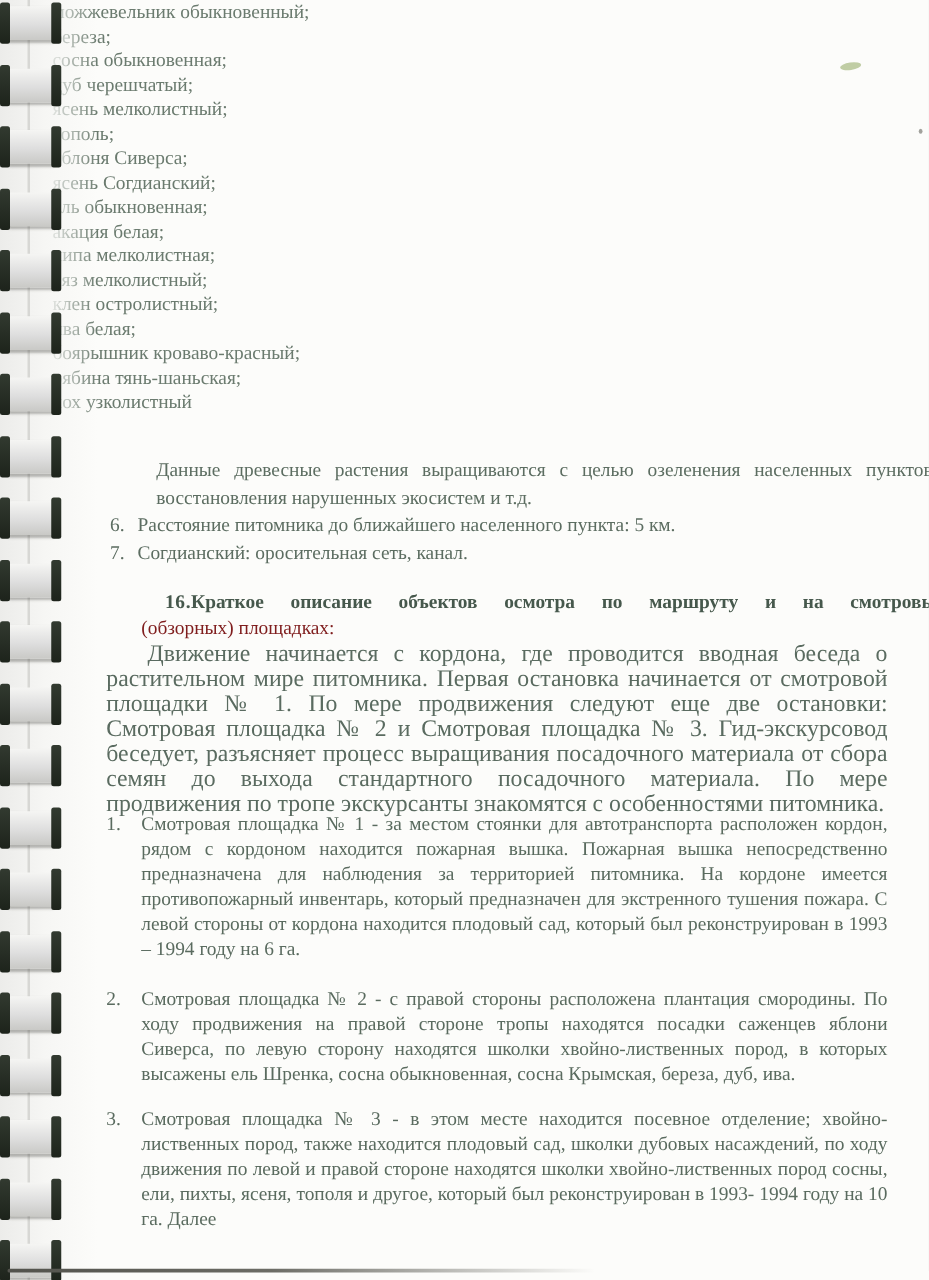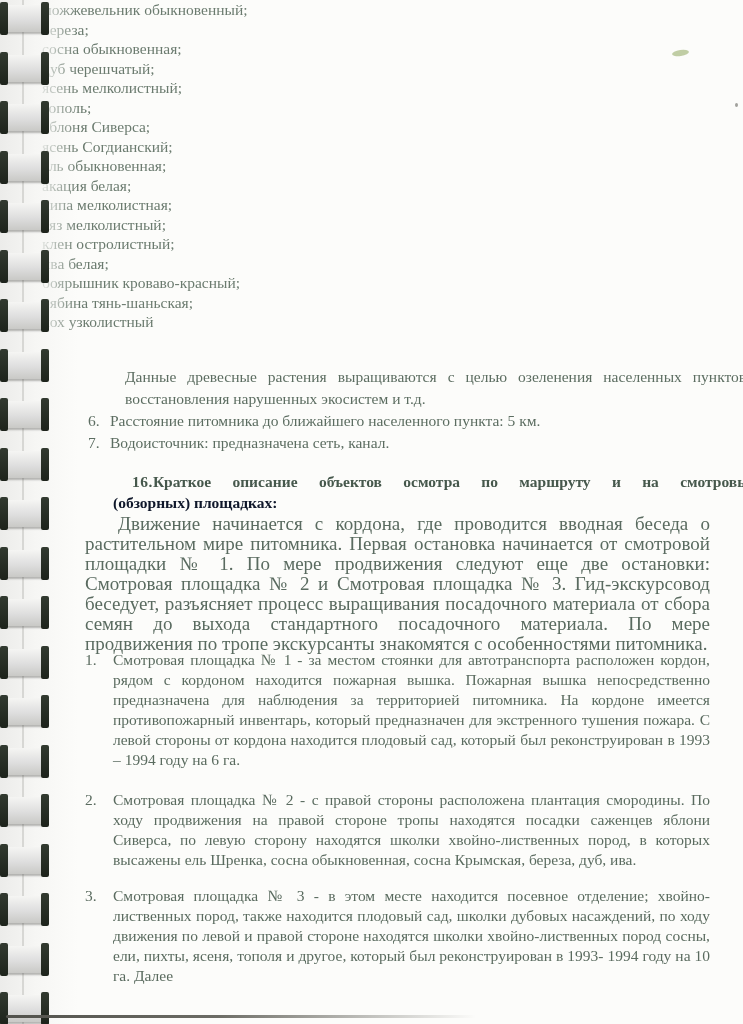--- a/index.html
+++ b/index.html
@@ -36,21 +36,21 @@
   .species li{line-height:19.5px;padding-left:28px;white-space:nowrap;}
   .species .dash{display:inline-block;width:14px;color:#74847a;}
   .after-list{left:85px;top:366px;width:625px;text-align:justify;
     font-size:15.5px;line-height:21.5px;margin-left:40px;}
   .numline{left:88px;width:622px;font-size:15.5px;line-height:20px;}
   .numline .num{display:inline-block;min-width:22px;}
   .n6{top:411px;} .n7{top:433px;}
   .sec-line1{left:85px;top:471px;width:625px;font-weight:bold;color:#46584c;
     font-size:15.5px;line-height:21px;text-align:justify;text-align-last:justify;margin-left:47px;}
   .sec-line1 .secnum{letter-spacing:.5px;}
-  .sec-line2{left:113px;top:492px;width:597px;font-weight:bold;color:#0f172a;
+  .sec-line2{left:113px;top:492px;width:597px;font-weight:normal;color:#7f1d1d;
     font-size:15.5px;line-height:21px;}
   .intro{left:85px;top:514px;width:625px;text-align:justify;
     font-size:19px;line-height:20px;text-indent:33px;color:#5a6b60;}
   .point{left:113px;width:597px;text-align:justify;font-size:15.5px;
     line-height:20px;color:#5a6b5f;}
   .point .num{position:absolute;left:-28px;top:0;}
   .p1{top:650px;} .p2{top:790px;} .p3{top:886px;}
   
   .scan-line{position:absolute;left:6px;top:1015px;width:470px;height:3px;
     background:linear-gradient(to right,#52524c,#6c6c65 45%,rgba(130,130,122,0));
@@ -110,21 +110,21 @@
     <li><span class="dash">-</span><span>рябина тянь-шаньская;</span></li>
     <li><span class="dash">-</span><span>лох узколистный</span></li>
   </ul>
 
   <div class="blk after-list">Данные древесные растения выращиваются с целью озеленения населенных пунктов, восстановления нарушенных экосистем и т.д.</div>
 
   <div class="blk numline n6">
     <span class="num">6.</span><span>Расстояние питомника до ближайшего населенного пункта: 5 км.</span>
   </div>
   <div class="blk numline n7">
-    <span class="num">7.</span><span>Водоисточник: предназначена сеть, канал.</span>
+    <span class="num">7.</span><span>Согдианский: оросительная сеть, канал.</span>
   </div>
 
   <div class="blk sec-line1">
     <span class="secnum">16.</span><span>Краткое описание объектов осмотра по маршруту и на смотровых</span>
   </div>
   <div class="blk sec-line2">(обзорных) площадках:</div>
 
   <div class="blk intro">Движение начинается с кордона, где проводится вводная беседа о растительном мире питомника. Первая остановка начинается от смотровой площадки № 1. По мере продвижения следуют еще две остановки: Смотровая площадка № 2 и Смотровая площадка № 3. Гид-экскурсовод беседует, разъясняет процесс выращивания посадочного материала от сбора семян до выхода стандартного посадочного материала. По мере продвижения по тропе экскурсанты знакомятся с особенностями питомника.</div>
 
   <div class="blk point p1">

